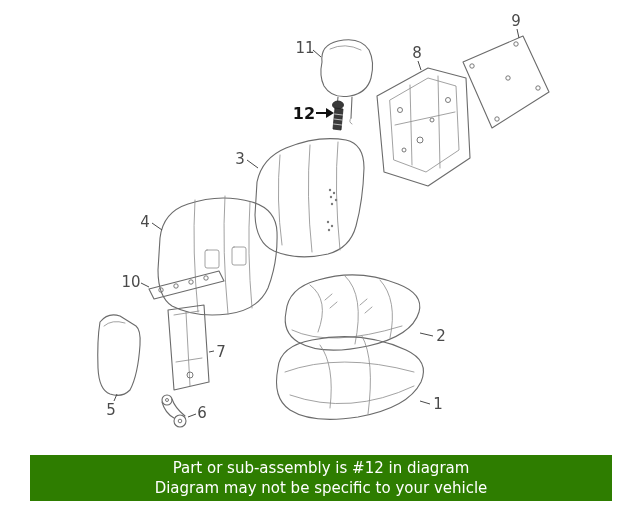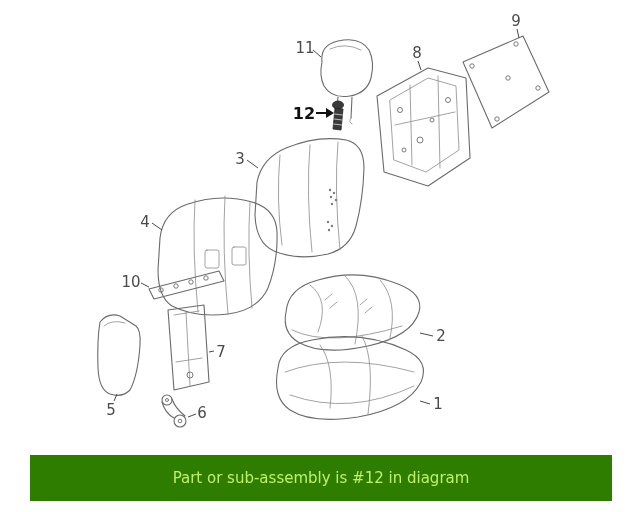--- a/index.html
+++ b/index.html
@@ -162,17 +162,18 @@
       <path class="line" d="M278,368 Q280,346 312,340 Q362,330 406,350 Q430,361 421,382 Q408,408 358,417 Q312,424 290,410 Q272,398 278,368 Z"></path>
       <path class="thin" d="M285,372 Q340,352 414,372"></path>
       <path class="thin" d="M290,395 Q350,416 414,386"></path>
       <path class="thin" d="M320,345 Q335,365 330,408 M362,336 Q375,360 368,414"></path>
       <path class="leader" d="M430,404 L420,401"></path>
     </g>
     <text class="callout" x="438" y="409" text-anchor="middle">1</text>
 
   </svg>
 
-  <div id="banner" style="background-color: rgb(46, 125, 0); color: #bef264;">
+  <div id="banner" style="background-color: rgb(46, 125, 0); color: #ffffff;">
     <div>Part or sub-assembly is #12 in diagram</div>
+    <div>Diagram may not be specific to your vehicle</div>
   </div>
 
 </div>
 
 </body></html>

